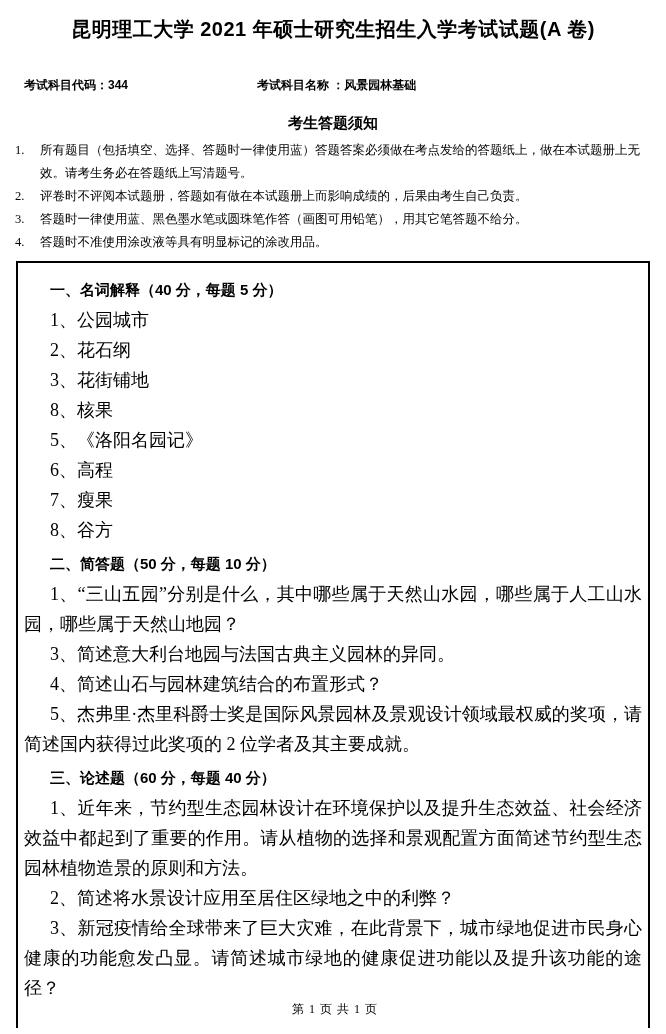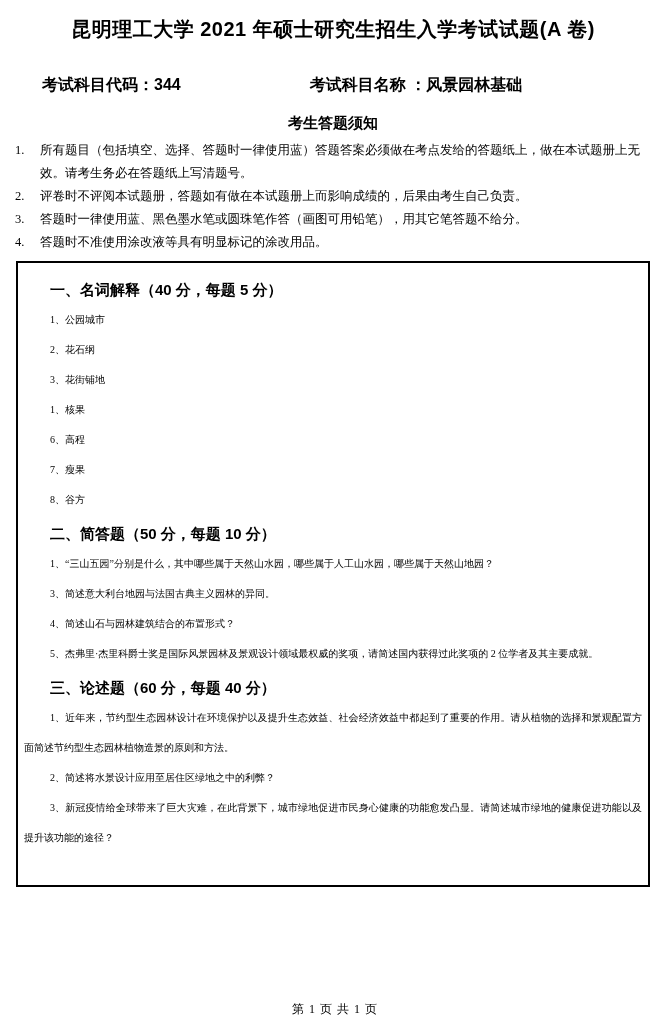--- a/index.html
+++ b/index.html
@@ -21,24 +21,24 @@
     margin: 16px 18px 0 18px;
     text-align: center;
     font-family: "Liberation Sans", "DejaVu Sans", sans-serif;
     font-weight: bold;
     font-size: 20px;
     line-height: 26px;
     letter-spacing: 0.5px;
   }
   .subject-row {
     display: flex;
-    margin: 33px 0 0 42px;
+    margin: 33px 0 0 24px;
     font-family: "Liberation Sans", "DejaVu Sans", sans-serif;
     font-weight: bold;
-    font-size: 16px;
+    font-size: 12px;
     line-height: 20px;
   }
   .subject-name {
     margin-left: 129px;
   }
   .notice-heading {
     margin-top: 21px;
     text-align: center;
     font-family: Liberation Mono, monospace;
     font-weight: bold;
@@ -70,21 +70,21 @@
     margin: 4px 0 0 0;
     text-indent: 26px;
     font-family: "Liberation Sans", "DejaVu Sans", sans-serif;
     font-weight: bold;
     font-size: 15px;
     line-height: 30px;
   }
   .question {
     margin: 0;
     text-indent: 26px;
-    font-size: 10px;
+    font-size: 18px;
     line-height: 30px;
     text-align: justify;
   }
   .footer {
     position: absolute;
     left: 4px;
     right: 0;
     bottom: 10px;
     text-align: center;
     font-size: 12px;
@@ -124,21 +124,22 @@
     </div>
   </div>
 
   <div class="question-box">
 
     <div class="section">
       <p class="section-heading">一、名词解释（40 分，每题 5 分）</p>
       <p class="question">1、公园城市</p>
       <p class="question">2、花石纲</p>
       <p class="question">3、花街铺地</p>
-      <p class="question">1、核果</p>
+      <p class="question">8、核果</p>
+      <p class="question">5、《洛阳名园记》</p>
       <p class="question">6、高程</p>
       <p class="question">7、瘦果</p>
       <p class="question">8、谷方</p>
     </div>
 
     <div class="section">
       <p class="section-heading">二、简答题（50 分，每题 10 分）</p>
       <p class="question">1、“三山五园”分别是什么，其中哪些属于天然山水园，哪些属于人工山水园，哪些属于天然山地园？</p>
       <p class="question">3、简述意大利台地园与法国古典主义园林的异同。</p>
       <p class="question">4、简述山石与园林建筑结合的布置形式？</p>

